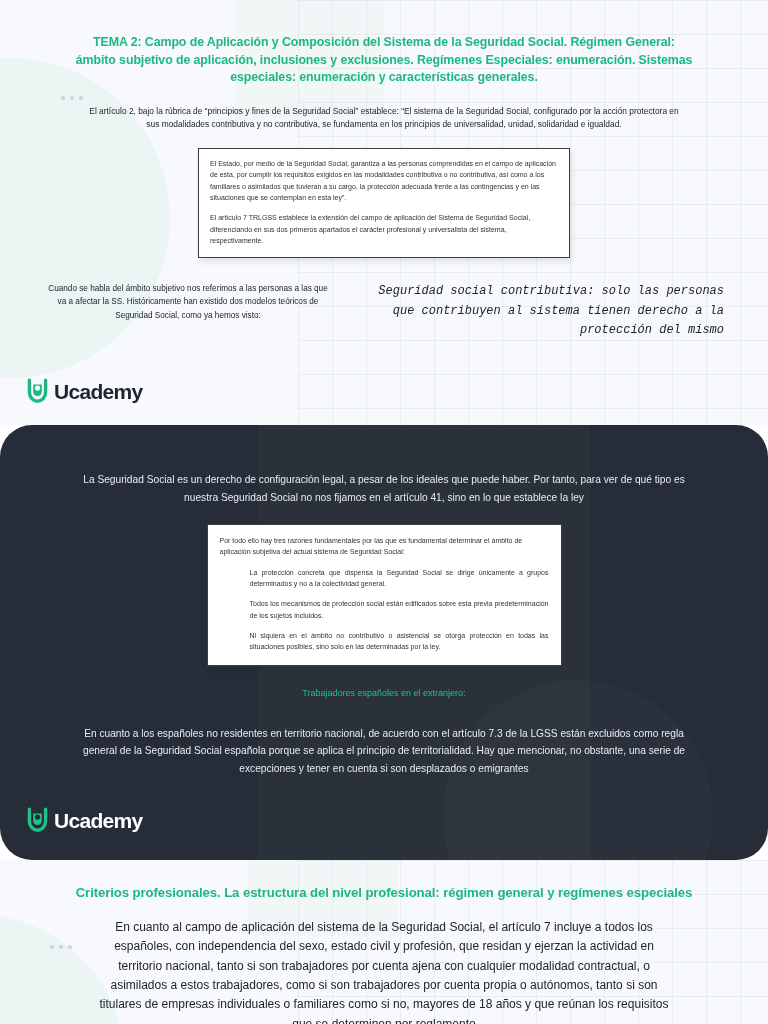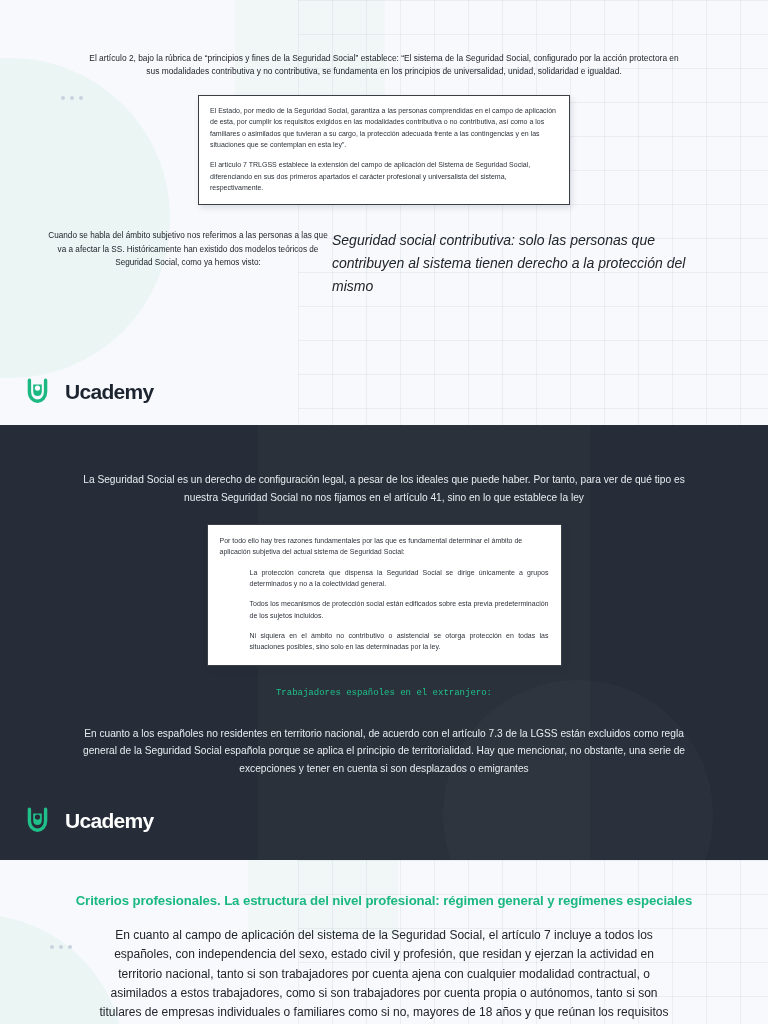--- a/index.html
+++ b/index.html
@@ -158,49 +158,51 @@
     margin-left: 30px;
     text-align: justify;
   }
 
   .two-col {
     position: relative;
     z-index: 3;
     display: flex;
     width: 680px;
     margin: 0 auto;
+    gap: 26px;
     align-items: flex-start;
   }
   .two-col .col-left {
     width: 288px;
     text-align: center;
     color: #20252c;
     font-size: 8.2px;
     line-height: 1.62;
   }
   .two-col .col-right {
     flex: 1;
-    text-align: left;
+    text-align: right;
     color: #20252c;
-    font-size: 14px;
+    font-size: 12px;
     line-height: 1.62;
     font-style: italic;
+    font-family: Liberation Mono, monospace;
   }
   .two-col .col-right p { margin: 0; }
   .two-col .col-right p + p { margin-top: 13px; }
   .two-col .col-left p { margin: 0; }
 
   
   .logo {
     position: absolute;
     z-index: 4;
     left: 26px;
     display: flex;
     align-items: center;
-    gap: 16px;
+    gap: 5px;
   }
   .logo-mark { display: block; }
   .logo-word {
     font-size: 21px;
     font-weight: bold;
     letter-spacing: -0.7px;
     line-height: 1;
   }
   .logo-word.on-light { color: #1c2430; }
   .logo-word.on-dark  { color: #ffffff; }
@@ -233,20 +235,21 @@
   <section class="slide slide-light" style="height:425px; padding-top:34px;">
     <div class="pale-band"></div>
     <div class="grid-overlay"></div>
     <div class="mint-circle"></div>
     <div class="dots">
         <i></i>
         <i></i>
         <i></i>
       </div>
 
+    <h1 class="slide-title">TEMA 2: Campo de Aplicación y Composición del Sistema de la Seguridad Social. Régimen General: ámbito subjetivo de aplicación, inclusiones y exclusiones. Regímenes Especiales: enumeración. Sistemas especiales: enumeración y características generales.</h1>
 
     <p class="body-para" style="margin-top:18px;">El artículo 2, bajo la rúbrica de “principios y fines de la Seguridad Social” establece: “El sistema de la Seguridad Social, configurado por la acción protectora en sus modalidades contributiva y no contributiva, se fundamenta en los principios de universalidad, unidad, solidaridad e igualdad.</p>
 
     <div class="callout" style="width:372px; margin:17px auto 0 auto;">
       <p>El Estado, por medio de la Seguridad Social, garantiza a las personas comprendidas en el campo de aplicación de esta, por cumplir los requisitos exigidos en las modalidades contributiva o no contributiva, así como a los familiares o asimilados que tuvieran a su cargo, la protección adecuada frente a las contingencias y en las situaciones que se contemplan en esta ley”.</p>
       <p>El artículo 7 TRLGSS establece la extensión del campo de aplicación del Sistema de Seguridad Social, diferenciando en sus dos primeros apartados el carácter profesional y universalista del sistema, respectivamente.</p>
     </div>
 
     <div class="two-col" style="margin-top:24px;">
       <div class="col-left">
@@ -260,49 +263,49 @@
     <div class="logo" style="top:378px;">
       <svg class="logo-mark" width="23" height="26" viewBox="0 0 23 26" aria-hidden="true">
         <path d="M3.4 2.2 L3.4 13.8 C3.4 19.6 7.2 23.2 11.5 23.2 C15.8 23.2 19.6 19.6 19.6 13.8 L19.6 2.2" fill="none" stroke="#1cb882" stroke-width="3.4" stroke-linecap="round"></path>
         <path d="M7.2 6.4 L7.2 13.4 C7.2 16.2 9.1 18.1 11.5 18.1 C13.9 18.1 15.8 16.2 15.8 13.4 L15.8 6.4 Z" fill="#1cb882"></path>
         <circle cx="11.5" cy="10.1" r="2.6" fill="#ffffff"></circle>
       </svg>
       <span class="logo-word on-light">Ucademy</span>
     </div>
   </section>
 
-  <section class="slide slide-dark" style="height:435px; padding-top:46px;">
+  <section class="slide slide-dark" style="height:435px; padding-top:46px;border-radius:32px;">
     <div class="dark-band" style="left:258px; width:132px;"></div>
     <div class="dark-band" style="left:390px; width:200px;"></div>
     <div class="dark-circle"></div>
 
     <p class="dark-para">La Seguridad Social es un derecho de configuración legal, a pesar de los ideales que puede haber. Por tanto, para ver de qué tipo es nuestra Seguridad Social no nos fijamos en el artículo 41, sino en lo que establece la ley</p>
 
     <div class="callout" style="width:355px; margin:18px auto 0 auto; padding:10px 12px 12px 12px;">
       <p>Por todo ello hay tres razones fundamentales por las que es fundamental determinar el ámbito de aplicación subjetiva del actual sistema de Seguridad Social:</p>
       <p class="indent">La protección concreta que dispensa la Seguridad Social se dirige únicamente a grupos determinados y no a la colectividad general.</p>
       <p class="indent">Todos los mecanismos de protección social están edificados sobre esta previa predeterminación de los sujetos incluidos.</p>
       <p class="indent">Ni siquiera en el ámbito no contributivo o asistencial se otorga protección en todas las situaciones posibles, sino solo en las determinadas por la ley.</p>
     </div>
 
-    <p class="dark-subtitle" style="margin-top:22px;font-family:Liberation Mono, monospace;">Trabajadores españoles en el extranjero:</p>
+    <p class="dark-subtitle" style="margin-top:22px;">Trabajadores españoles en el extranjero:</p>
 
     <p class="dark-para" style="margin-top:27px;">En cuanto a los españoles no residentes en territorio nacional, de acuerdo con el artículo 7.3 de la LGSS están excluidos como regla general de la Seguridad Social española porque se aplica el principio de territorialidad. Hay que mencionar, no obstante, una serie de excepciones y tener en cuenta si son desplazados o emigrantes</p>
 
     <div class="logo" style="top:382px;">
       <svg class="logo-mark" width="23" height="26" viewBox="0 0 23 26" aria-hidden="true">
         <path d="M3.4 2.2 L3.4 13.8 C3.4 19.6 7.2 23.2 11.5 23.2 C15.8 23.2 19.6 19.6 19.6 13.8 L19.6 2.2" fill="none" stroke="#1fc08a" stroke-width="3.4" stroke-linecap="round"></path>
         <path d="M7.2 6.4 L7.2 13.4 C7.2 16.2 9.1 18.1 11.5 18.1 C13.9 18.1 15.8 16.2 15.8 13.4 L15.8 6.4 Z" fill="#1fc08a"></path>
         <circle cx="11.5" cy="10.1" r="2.6" fill="#262d38"></circle>
       </svg>
       <span class="logo-word on-dark">Ucademy</span>
     </div>
   </section>
 
-  <section class="slide slide-light" style="height:164px; padding-top:32px;">
+  <section class="slide slide-light" style="height:164px; padding-top:24px;">
     <div class="pale-band" style="left:248px; width:150px; height:76px;"></div>
     <div class="grid-overlay"></div>
     <div class="mint-circle" style="left:-175px; top:54px; width:300px; height:300px;"></div>
     <div class="dots" style="left:50px; top:85px;">
         <i></i>
         <i></i>
         <i></i>
       </div>
 
     <h1 class="slide-title single" style="width:660px;">Criterios profesionales. La estructura del nivel profesional: régimen general y regímenes especiales</h1>

